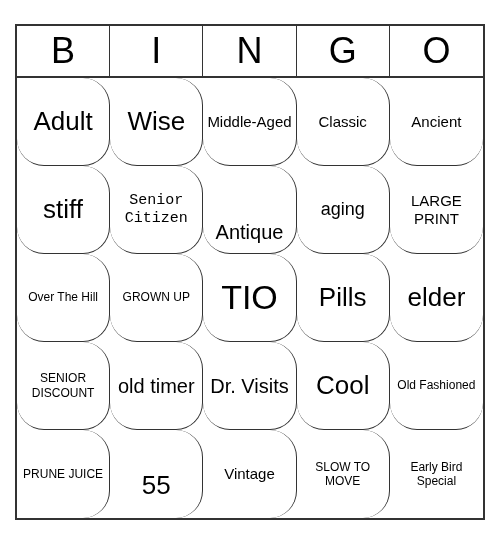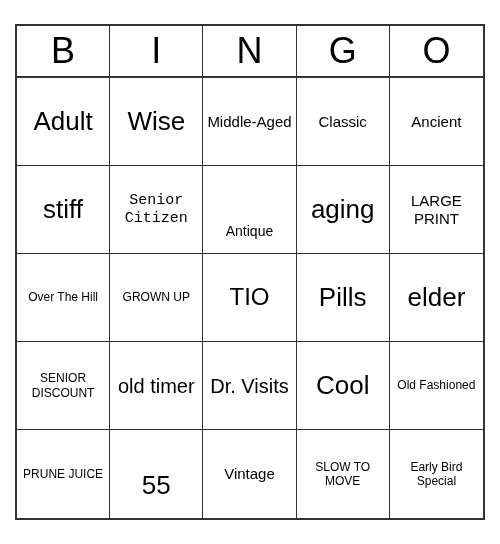--- a/index.html
+++ b/index.html
@@ -51,20 +51,21 @@
     .bingo-cell {
       border-right: 1px solid #333;
       border-bottom: 1px solid #333;
       min-height: 88px;
       display: flex;
       align-items: center;
       justify-content: center;
       text-align: center;
       padding: 4px 3px;
       font-size: 14px;
+      border-radius: 27px;
     }
 
     .bingo-cell:nth-child(5n) {
       border-right: none;
     }
 
     .bingo-cell:nth-child(n+21) {
       border-bottom: none;
     }
 
@@ -100,36 +101,36 @@
       <div class="bingo-cell">
         <span style="font-size: 15px;">Ancient</span>
       </div>
       <div class="bingo-cell">
         <span style="font-size: 26px;">stiff</span>
       </div>
       <div class="bingo-cell">
         <span style="font-size: 15px; font-family: Liberation Mono, monospace;">Senior Citizen</span>
       </div>
       <div class="bingo-cell">
-        <span style="font-size: 14px; margin-top: 44px;">Antique</span>
+        <span style="font-size: 20px; margin-top: 44px;">Antique</span>
       </div>
       <div class="bingo-cell">
-        <span style="font-size: 26px;">aging</span>
+        <span style="font-size: 18px;">aging</span>
       </div>
       <div class="bingo-cell">
         <span style="font-size: 15px;">LARGE PRINT</span>
       </div>
       <div class="bingo-cell">
         <span style="font-size: 12px;">Over The Hill</span>
       </div>
       <div class="bingo-cell">
         <span style="font-size: 12px;">GROWN UP</span>
       </div>
       <div class="bingo-cell">
-        <span style="font-size: 24px;">TIO</span>
+        <span style="font-size: 34px;">TIO</span>
       </div>
       <div class="bingo-cell">
         <span style="font-size: 26px;">Pills</span>
       </div>
       <div class="bingo-cell">
         <span style="font-size: 26px;">elder</span>
       </div>
       <div class="bingo-cell">
         <span style="font-size: 12px;">SENIOR DISCOUNT</span>
       </div>

